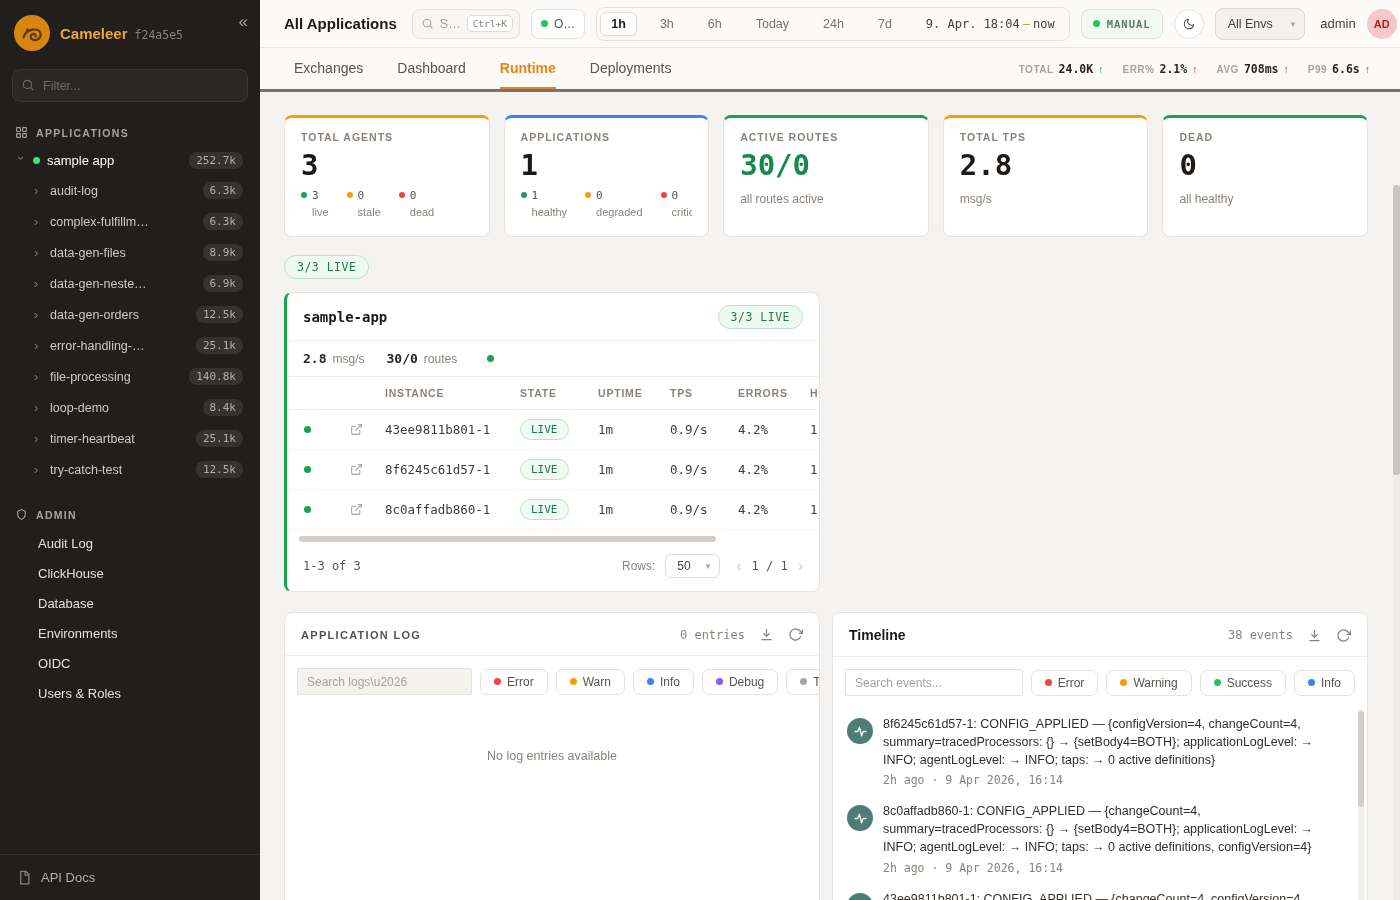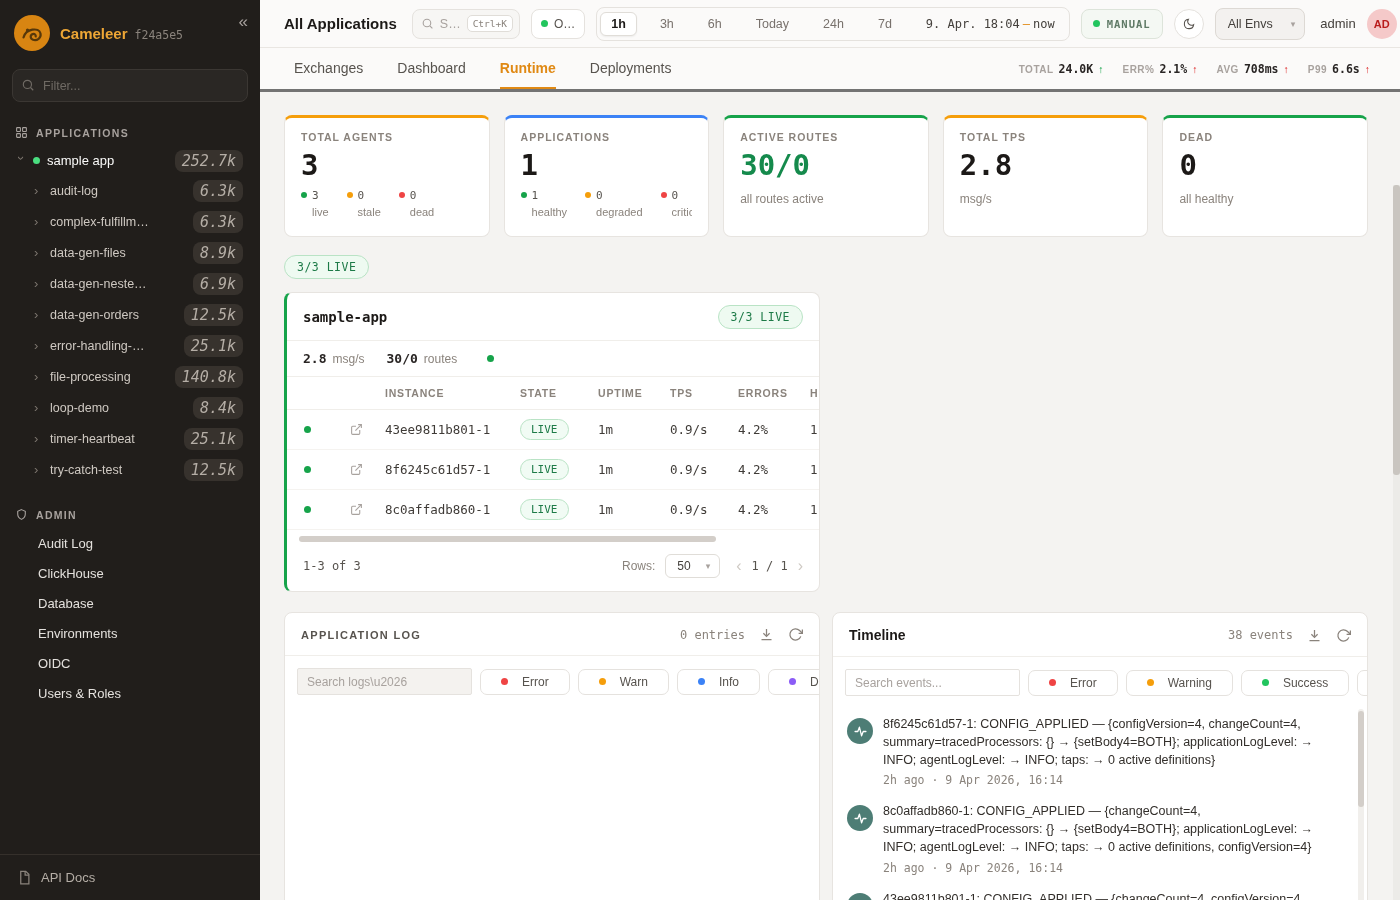--- a/index.html
+++ b/index.html
@@ -24,21 +24,21 @@
   .tree { padding:0 10px 2px; }
   .tree-row { display:flex; align-items:center; gap:7px; height:30px; padding:0 7px; border-radius:6px; font-size:13px; cursor:pointer; }
   .tree-parent { color:#fafaf9; height:29px; }
   .tree-child { height:31px; padding-left:24px; color:#cfc9c2; font-size:12.5px; }
   .chev { color:#7d766f; font-size:13px; line-height:1; width:9px; display:inline-block; }
   .chev.rot { transform:rotate(90deg); }
   .dot { width:7px; height:7px; border-radius:50%; display:inline-block; }
   .d-bgreen { background:#4ade80; } .d-green { background:#16a34a; } .d-amber { background:#f59e0b; }
   .d-red { background:#ef4444; } .d-blue { background:#3b82f6; } .d-violet { background:#8b5cf6; }
   .d-gray { background:#a8a29e; } .d-success { background:#22c55e; }
-  .sb-badge { margin-left:auto; background:#37322d; color:#b5aea6; font-size:15px; padding:2px 7px; border-radius:8px; font-family:"DejaVu Sans Mono",monospace;font-style:italic; }
+  .sb-badge { margin-left:auto; background:#37322d; color:#b5aea6; font-size:11px; padding:2px 7px; border-radius:8px; font-family:"DejaVu Sans Mono",monospace; }
   .admin-list { padding:0 10px; }
   .admin-item { display:flex; align-items:center; height:30px; padding-left:28px; border-radius:6px; font-size:13px; color:#e4e1dd; cursor:pointer; }
   .sb-footer { margin-top:auto; border-top:1px solid #35302b; padding:15px 17px; display:flex; align-items:flex-start; gap:9px; color:#b5aea6; font-size:13px; cursor:pointer; }
   .sb-footer svg { width:15px; height:15px; color:#8a837c; }
 
   
   .main { flex:1; min-width:0; display:flex; flex-direction:column; position:relative; }
   .topbar { height:48px; background:#fbfaf9; border-bottom:1px solid #e9e6e2; display:flex; align-items:center; padding:0 22px 0 24px; gap:11px; }
   .page-title { font-size:15px; font-weight:700; color:#1c1917; margin-right:4px; white-space:nowrap; }
   .search-box { width:118px; height:30px; border:1px solid #e5e2de; border-radius:8px; background:#f7f6f4; display:flex; align-items:center; gap:6px; padding:0 6px 0 8px; cursor:text; }
@@ -121,21 +121,21 @@
   .panel-title { font-size:14px; font-weight:700; color:#1c1917; }
   .panel-header-right { margin-left:auto; display:flex; align-items:center; gap:14px; color:#8a837c; }
   .entries-text { font-family:"DejaVu Sans Mono",monospace; font-size:12px; color:#8a837c; white-space:nowrap; }
   .panel-icon-btn { background:none; border:none; color:#8a837c; cursor:pointer; display:flex; }
   .panel-icon-btn svg { width:15px; height:15px; }
   .panel-controls { display:flex; align-items:center; gap:8px; padding:12px; }
   .panel-controls input { height:27px; border-radius:2px; border:1px solid #e5e2de; font-size:12px; padding:0 9px; color:#57534e; outline:none; font-family:inherit; }
   .log-search { width:196px; background:#f4f2ef; }
   .tl-search { width:196px; background:#fff; }
   .panel-controls input::placeholder { color:#a8a29e; }
-  .filter-pill { display:inline-flex; align-items:center; gap:14px; height:26px; padding:0 20px; border:1px solid #e5e2de; border-radius:7px; background:#fff; font-size:12px; color:#57534e; cursor:pointer; white-space:nowrap; font-family:inherit; }
+  .filter-pill { display:inline-flex; align-items:center; gap:6px; height:26px; padding:0 13px; border:1px solid #e5e2de; border-radius:7px; background:#fff; font-size:12px; color:#57534e; cursor:pointer; white-space:nowrap; font-family:inherit; }
   .empty-text { text-align:center; font-size:12.5px; color:#8a837c; margin-top:42px; }
 
   .events { padding:0 16px 0 12px; }
   .event { display:flex; gap:10px; padding:8px 2px; cursor:pointer; }
   .event-avatar { width:26px; height:26px; min-width:26px; border-radius:50%; background:#4d7d75; display:flex; align-items:center; justify-content:center; margin-top:2px; }
   .event-avatar svg { width:13px; height:13px; }
   .event-text { font-size:12.5px; color:#322e2a; line-height:1.42; }
   .event-meta { font-family:"DejaVu Sans Mono",monospace; font-size:11.5px; color:#8a837c; margin-top:4px; }
 
   .tl-scrollbar { position:absolute; right:3px; top:96px; bottom:4px; width:6px; background:#f1efec; border-radius:3px; }
@@ -567,20 +567,21 @@
               </button>
             <button class="filter-pill">
                 <span class="dot d-violet"></span>
                 <span>Debug</span>
               </button>
             <button class="filter-pill">
                 <span class="dot d-gray"></span>
                 <span>Trace</span>
               </button>
           </div>
+          <div class="empty-text">No log entries available</div>
         </div>
 
         <div class="panel">
           <div class="panel-header">
             <span class="panel-title">Timeline</span>
             <div class="panel-header-right">
               <span class="entries-text">38 events</span>
               <button class="panel-icon-btn">
                   <svg viewBox="0 0 24 24" fill="none" stroke="currentColor" stroke-width="2">
                     <path d="M12 3v11"></path>

